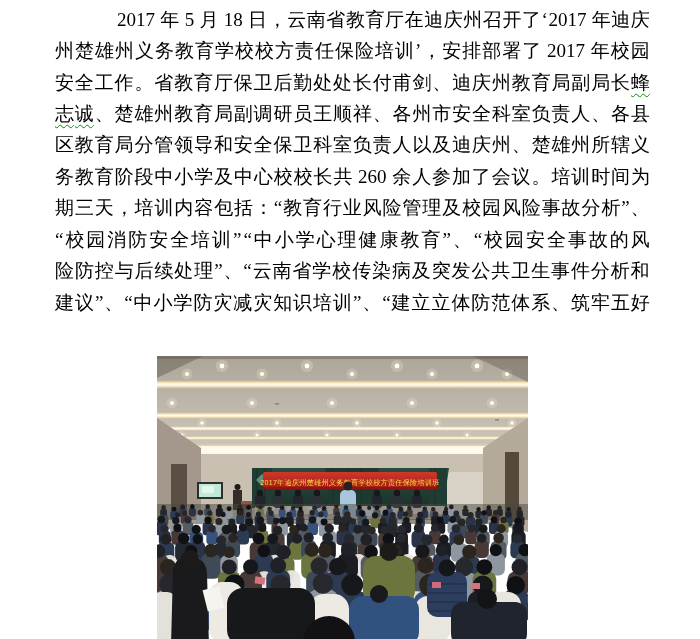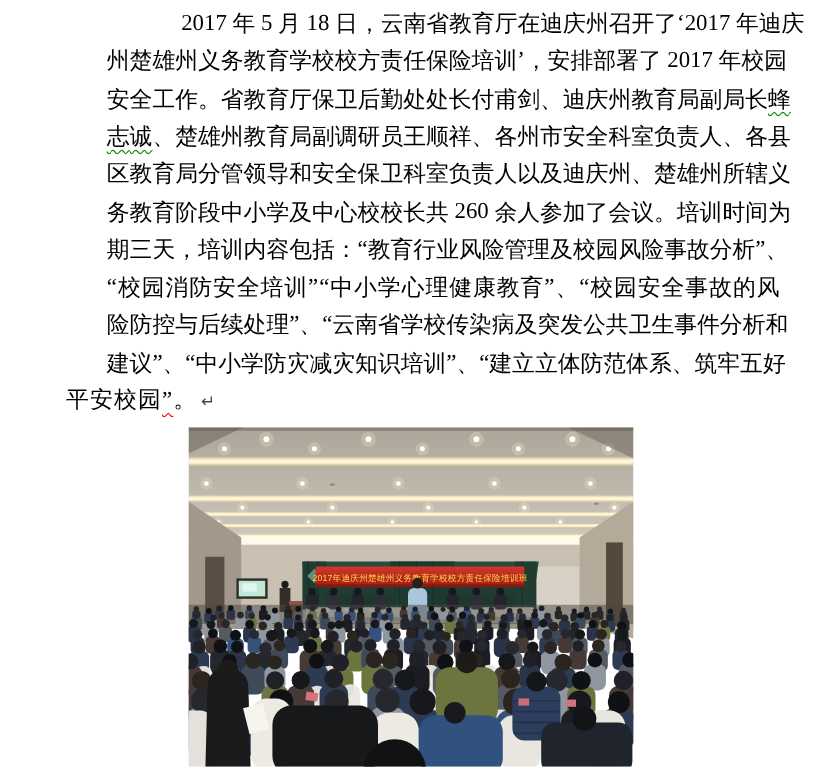--- a/index.html
+++ b/index.html
@@ -8,21 +8,21 @@
     background:#ffffff;
     font-family:"Liberation Serif","DejaVu Serif",serif;
   }
   #doc{
     position:absolute;left:55px;top:4px;width:595px;color:#000;
   }
   .line{
     height:31.45px;font-size:19px;color:#000;
   }
   .line.just{
-    display:flex;justify-content:space-between;align-items:center;margin-left:34px;
+    display:flex;justify-content:space-between;align-items:center;
   }
   .line.plain{
     display:block;line-height:31.45px;letter-spacing:1px;
   }
   .line.indent{padding-left:62px;}
   .tok{white-space:pre;}
   .mark-green{
     text-decoration:underline;text-decoration-style:wavy;
     text-decoration-color:#0a8a0a;text-decoration-thickness:1px;
     text-underline-offset:4px;
@@ -356,21 +356,20 @@
       <span class="tok">防</span>
       <span class="tok">范</span>
       <span class="tok">体</span>
       <span class="tok">系</span>
       <span class="tok">、</span>
       <span class="tok">筑</span>
       <span class="tok">牢</span>
       <span class="tok">五</span>
       <span class="tok">好</span>
     </div>
-    <div class="line plain"><span class="tok">平</span><span class="tok">安</span><span class="tok">校</span><span class="tok">园</span><span class="tok mark-red">”</span><span class="tok">。</span><span class="tok mark-pilcrow">↵</span></div>
   </div>
 
 <div id="photo">
 <svg width="371" height="290" viewBox="0 0 371 290" xmlns="http://www.w3.org/2000/svg">
   <defs>
     <linearGradient id="ceilGrad" x1="0" y1="0" x2="0" y2="1">
       <stop offset="0" stop-color="#aba59a"></stop>
       <stop offset="1" stop-color="#d2ccc1"></stop>
     </linearGradient>
     <linearGradient id="stripGrad" x1="0" y1="0" x2="0" y2="1">

